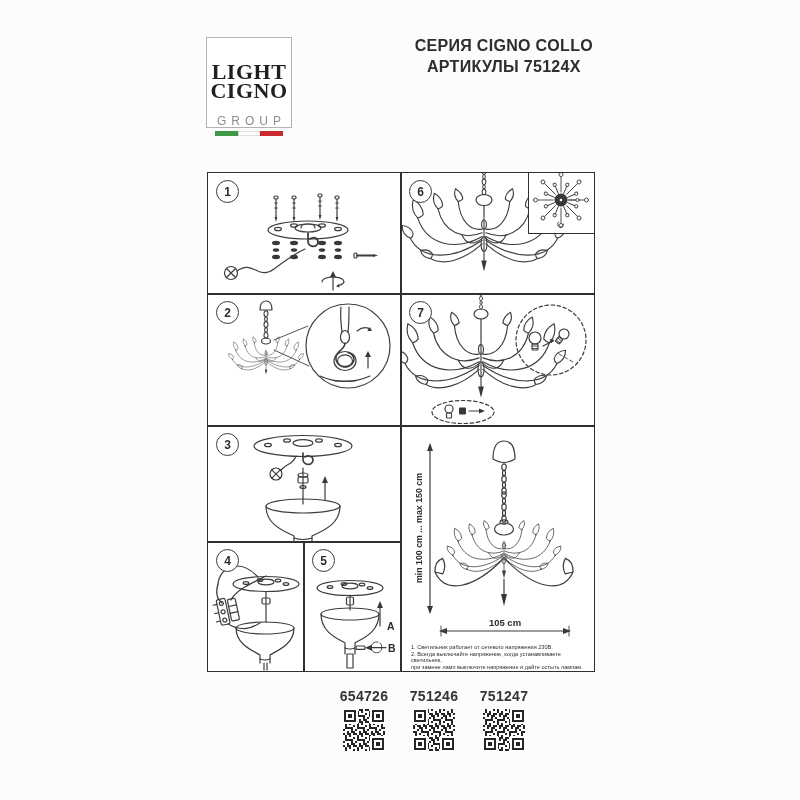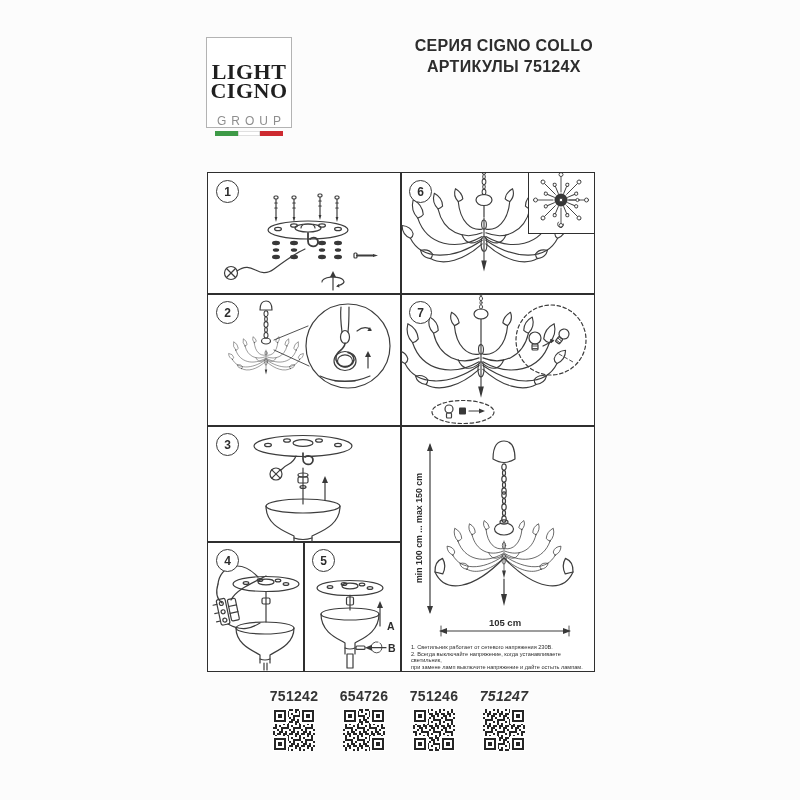--- a/index.html
+++ b/index.html
@@ -49,21 +49,21 @@
 
   
   .ln{stroke:#3d3d3d;stroke-width:1.2;fill:none;stroke-linecap:round;stroke-linejoin:round;}
   .lnthin{stroke:#3d3d3d;stroke-width:.9;fill:none;stroke-linecap:round;}
   .fl{fill:#383838;stroke:none;}
   .dash{stroke-dasharray:3.5,2.6;}
   svg text{font-family:"Liberation Sans","DejaVu Sans",sans-serif;fill:#2d2d2d;stroke:none;}
 
   
   .product{position:absolute;width:64px;text-align:center;top:688px;}
-  .p0{left:262px;} .p1{left:332px;} .p2{left:402px;} .p3{left:472px;font-style:italic;}
+  .p0{left:262px;} .p1{left:332px;} .p2{left:402px;} .p3{left:472px;}
   .pcode{font-size:14px;font-weight:700;color:#343434;letter-spacing:.3px;}
   .product svg{display:block;margin:5px auto 0;}
   .footer{position:absolute;left:0;top:764px;width:100%;text-align:center;font-size:17px;font-weight:700;color:#383838;letter-spacing:.3px;}
 </style>
 </head>
 <body>
 
 <div class="page">
 
   <svg width="0" height="0" style="position:absolute" aria-hidden="true">
@@ -464,26 +464,20 @@
         <text x="104" y="200" text-anchor="middle" font-size="9.5" font-weight="bold">105 cm</text>
       </svg>
       <div class="notes">
         <span style="display:block">1. Светильник работает от сетевого напряжения 230В.</span>
         <span style="display:block">2. Всегда выключайте напряжение, когда устанавливаете светильник,</span>
         <span style="display:block">при замене ламп выключите напряжение и дайте остыть лампам.</span>
       </div>
     </div>
   </div>
 
-  <div class="product p0">
-    <div class="pcode">751242</div>
-    <svg width="42" height="42" viewBox="0 0 42 42">
-        <use href="#qr"></use>
-      </svg>
-  </div>
   <div class="product p1">
     <div class="pcode">654726</div>
     <svg width="42" height="42" viewBox="0 0 42 42">
         <use href="#qr" transform="translate(42,0) scale(-1,1)"></use>
       </svg>
   </div>
   <div class="product p2">
     <div class="pcode">751246</div>
     <svg width="42" height="42" viewBox="0 0 42 42">
         <use href="#qr" transform="translate(0,42) scale(1,-1)"></use>

